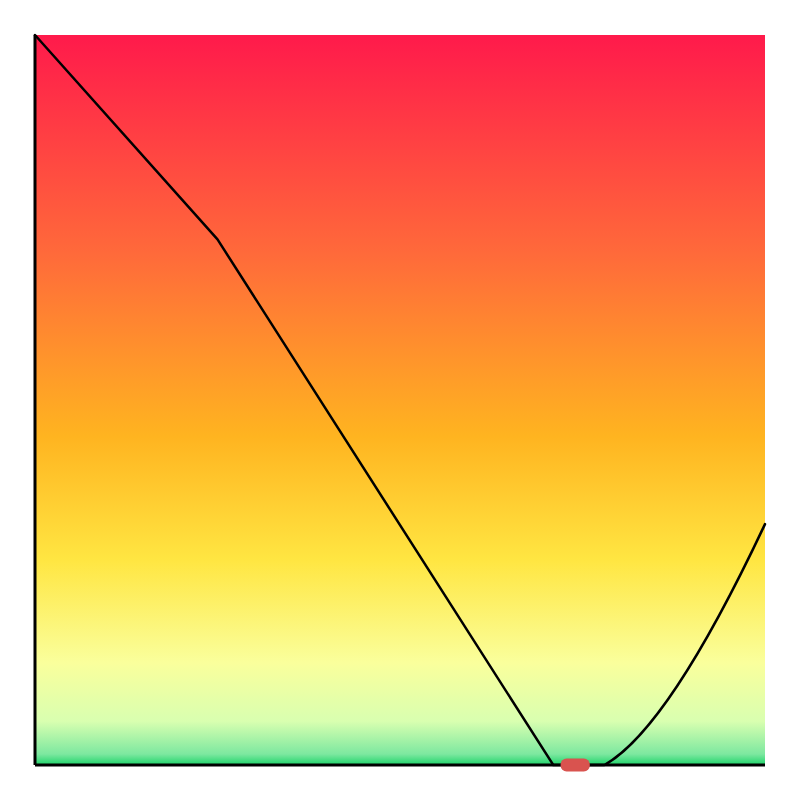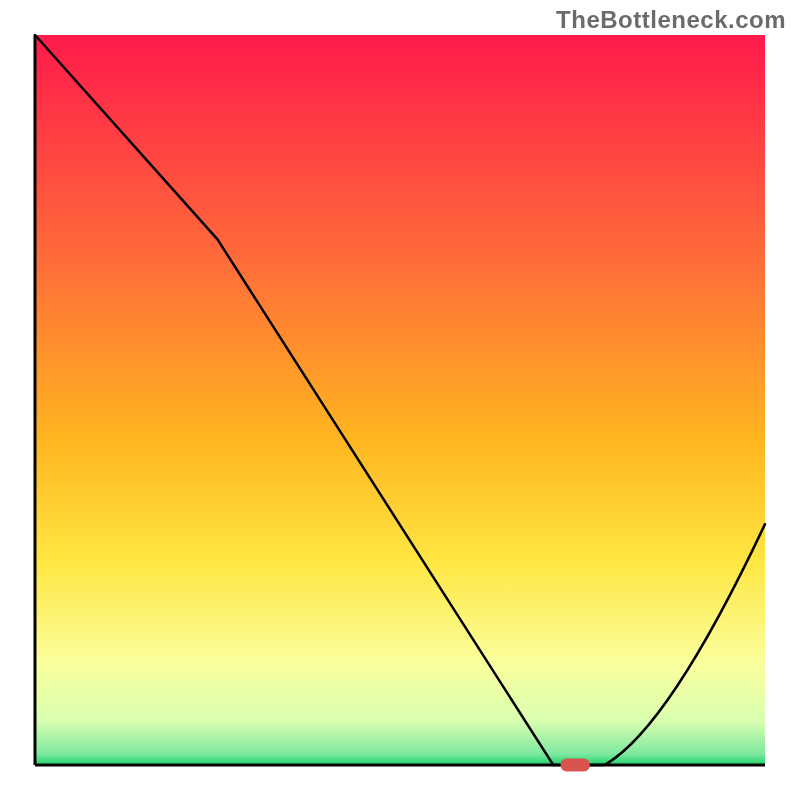--- a/index.html
+++ b/index.html
@@ -29,21 +29,20 @@
   svg {
     position: absolute;
     top: 0;
     left: 0;
   }
 </style>
 </head>
 <body>
 
 <div class="chart-container">
-  <div class="watermark">TheBottleneck.com</div>
   <svg id="chart-svg" width="800" height="800">
     <defs>
       <linearGradient id="bg-grad" x1="0" y1="0" x2="0" y2="1">
           <stop offset="0%" stop-color="#ff1a4b"></stop>
           <stop offset="30%" stop-color="#ff6a3a"></stop>
           <stop offset="55.00000000000001%" stop-color="#ffb420"></stop>
           <stop offset="72%" stop-color="#ffe642"></stop>
           <stop offset="86%" stop-color="#faff9c"></stop>
           <stop offset="94%" stop-color="#d9ffb0"></stop>
           <stop offset="98.5%" stop-color="#7de8a0"></stop>

